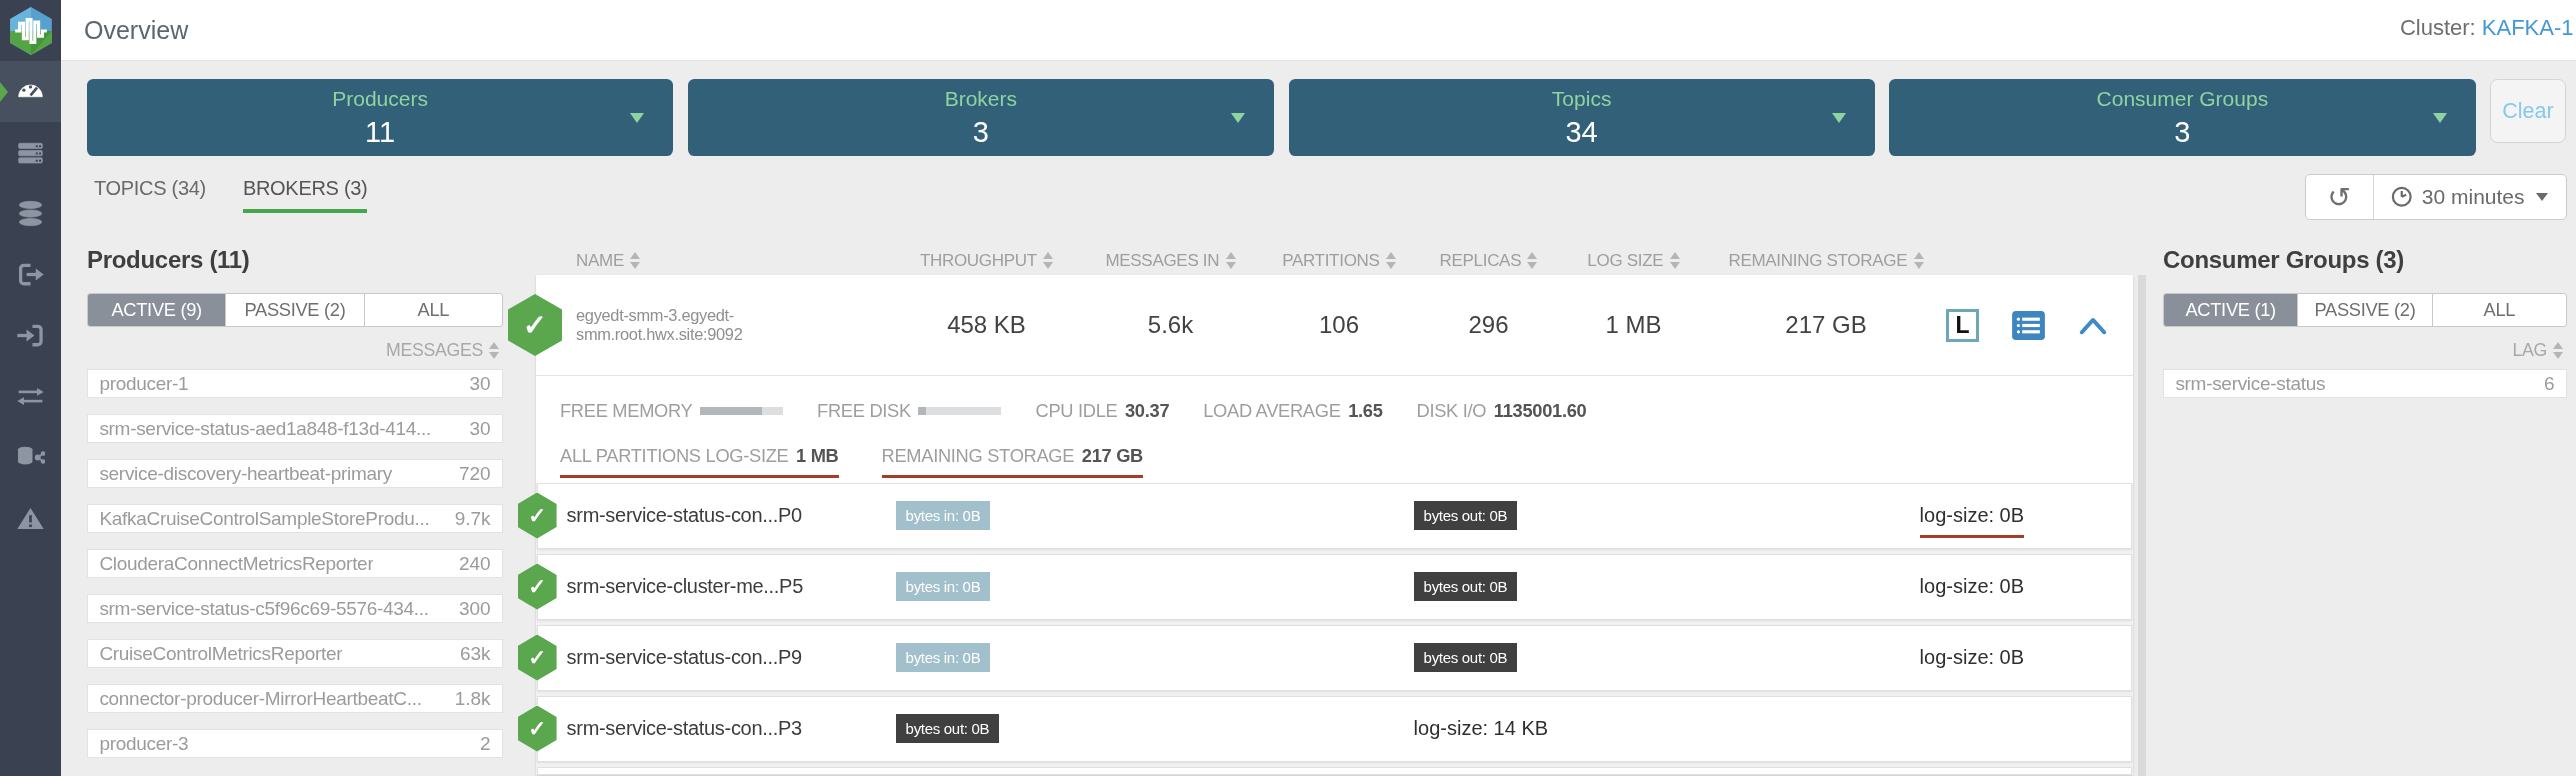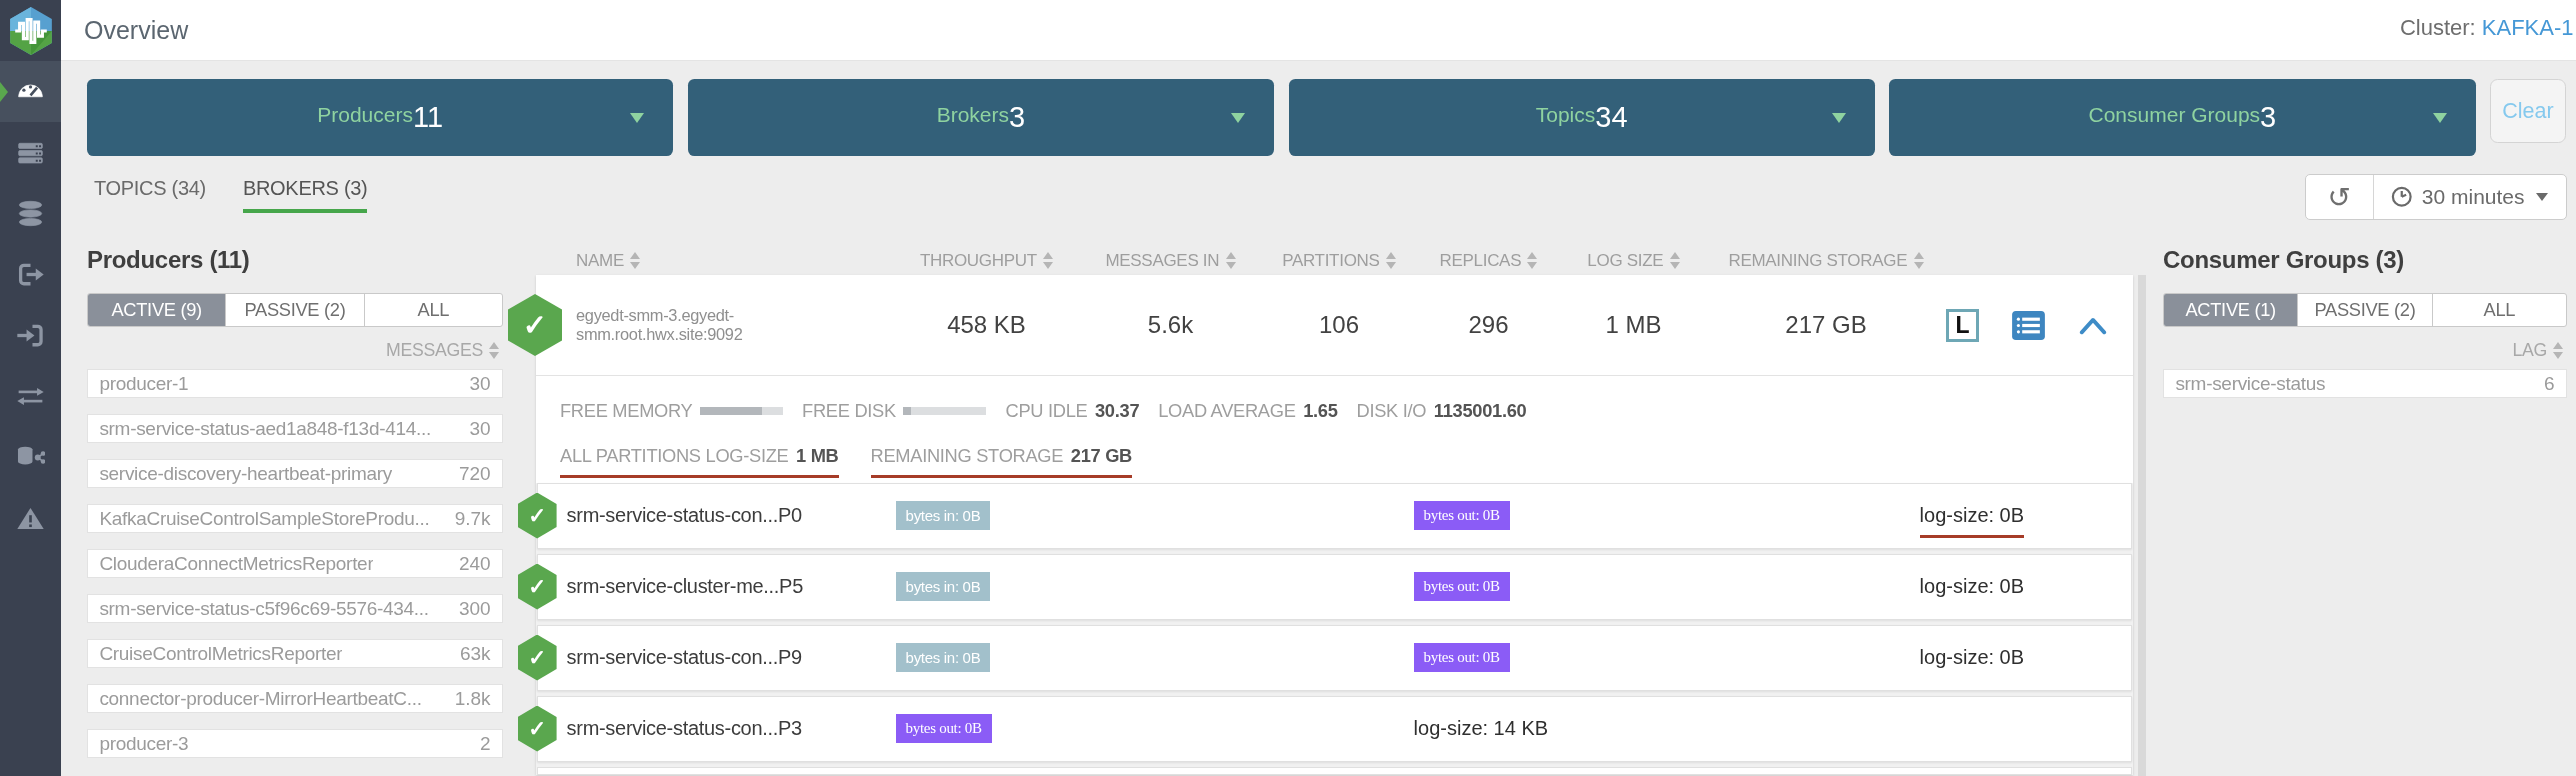--- a/index.html
+++ b/index.html
@@ -18,21 +18,21 @@
   .nav { display:flex; flex-direction:column; }
   .nav-item { position:relative; height:61px; display:flex; align-items:center; justify-content:center; }
   .nav-item.active { background:#47505e; }
   .nav-item.active .active-arrow { position:absolute; left:0; top:50%; transform:translateY(-50%); width:0; height:0; border-top:10px solid transparent; border-bottom:10px solid transparent; border-left:8.8px solid #5aa74e; }
   .nav-item svg { width:29px; height:29px; }
   .nav-ic { fill:#8d95a3; stroke:#8d95a3; }
   .nav-item.active .nav-ic { fill:#ffffff; stroke:#ffffff; }
 
   
   .summary-row { position:absolute; left:87px; top:79px; width:2479px; height:77px; display:flex; gap:14.5px; }
-  .sum-card { flex:1; background:#336079; border-radius:6.3px; position:relative; display:flex; flex-direction:row; align-items:center; justify-content:center; cursor:pointer; }
+  .sum-card { flex:1; background:#336079; border-radius:6.3px; position:relative; display:flex; flex-direction:column; align-items:center; justify-content:center; cursor:pointer; }
   .sum-label { color:#8fd3a0; font-size:21px; margin-bottom:5px; }
   .sum-value { color:#ffffff; font-size:29px; }
   .sum-caret { position:absolute; right:29px; top:50%; transform:translateY(-50%); width:0; height:0; border-left:7.6px solid transparent; border-right:7.6px solid transparent; border-top:10px solid #8fd3a0; }
   .clear-btn { width:76px; height:64px; background:#f4f4f4; border:1.3px solid #d4d4d4; border-radius:7.6px; color:#85c9ee; font-size:21.5px; display:flex; align-items:center; justify-content:center; cursor:pointer; }
 
   
   .tabs { position:absolute; left:94px; top:177px; display:flex; gap:37px; }
   .tab { font-size:20px; color:#6a6a6a; letter-spacing:-0.3px; padding-bottom:8.8px; cursor:pointer; }
   .tab.active { color:#555555; border-bottom:4.4px solid #46a64b; }
   .time-controls { position:absolute; right:9.5px; top:174px; height:46px; display:flex; background:#ffffff; border:1.3px solid #cccccc; border-radius:5px; overflow:hidden; }
@@ -76,35 +76,35 @@
   .hex-part { position:absolute; left:-20px; top:50%; transform:translateY(-50%); width:39px; height:46px; font-size:21.5px; }
   .broker-id { font-size:25px; color:#3f3f3f; margin-bottom:6.3px; }
   .broker-host { font-size:16.4px; color:#8f8f8f; letter-spacing:-0.3px; }
   .bt-val { font-size:24px; color:#424242; text-align:center; }
   .broker-icons { display:flex; align-items:center; justify-content:flex-end; gap:33px; padding-right:35px; }
   .licon { width:33px; height:33px; background:#ffffff; border:3.2px solid #6ea7b5; display:flex; align-items:flex-end; justify-content:center; font-size:23px; font-weight:bold; color:#111111; line-height:1; padding-bottom:1.3px; cursor:pointer; }
   .gicon { cursor:pointer; }
   .chev { cursor:pointer; }
 
   
-  .metrics1 { display:flex; align-items:center; gap:19px; padding:24px 0 0 24px; white-space:nowrap; }
-  .metrics2 { display:flex; align-items:center; gap:32px; padding:23px 0 0 24px; white-space:nowrap; }
+  .metrics1 { display:flex; align-items:center; gap:34px; padding:24px 0 0 24px; white-space:nowrap; }
+  .metrics2 { display:flex; align-items:center; gap:43px; padding:23px 0 0 24px; white-space:nowrap; }
   .metric { font-size:18.3px; color:#9e9e9e; letter-spacing:-0.3px; display:inline-flex; align-items:center; gap:7.6px; }
   .metric b { color:#545454; font-weight:bold; }
   .metric.red { border-bottom:3.8px solid #a63c28; padding-bottom:7.6px; margin-bottom:-11.4px; }
   .bar { width:83px; height:8.8px; background:#dcdee0; }
   .bar i { display:block; height:100%; background:#b3b7bb; }
 
   
   .partitions { margin-top:16.4px; background:#f1f1f1; padding:0 0.6px; }
   .part-row { position:relative; height:66px; background:#ffffff; border:0.6px solid #e0e0e0; box-shadow:0 1.3px 1.9px rgba(0,0,0,0.08); margin-bottom:5px; display:grid; grid-template-columns:329px 518px 506px 1fr; align-items:center; padding-left:29px; }
   .part-name { font-size:20px; color:#3c3c3c; letter-spacing:-0.3px; }
   .pbadge { display:inline-block; font-size:15px; color:#ffffff; padding:5.7px 10px; letter-spacing:-0.3px; }
   .pbadge.in { background:#a2c0cb; }
-  .pbadge.out { background:#8b5cf6;font-family:Liberation Serif, serif; }
+  .pbadge.out { background:#404040; }
   .plog { font-size:20px; color:#2f2f2f; }
   .plog.red { display:inline-block; border-bottom:3.8px solid #a63c28; padding-bottom:7.6px; margin-bottom:-11.4px; }
   .part-partial { height:8.8px; background:#ffffff; border:0.6px solid #e0e0e0; }
 </style>
 </head>
 <body>
 
 <aside class="sidebar">
   <div class="logo-box">
     <svg width="42" height="48" viewBox="0 0 66 76">

